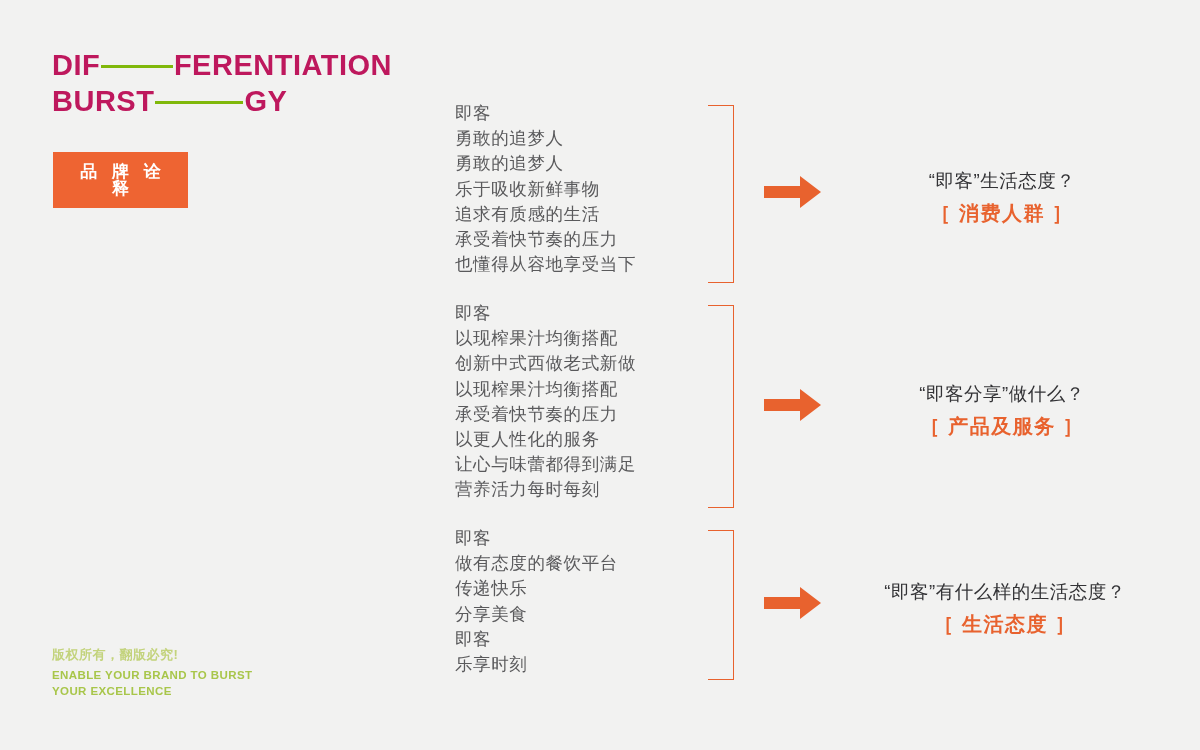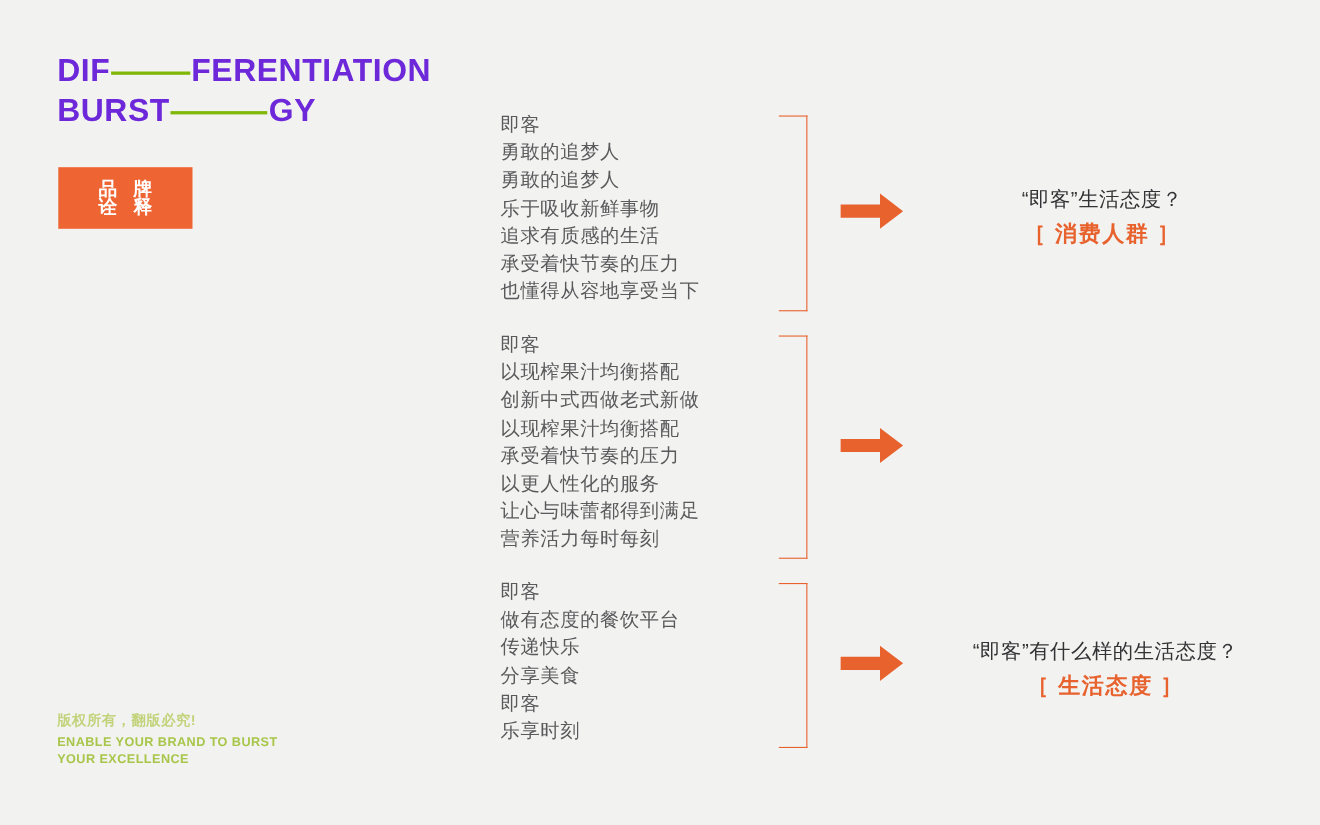--- a/index.html
+++ b/index.html
@@ -25,21 +25,21 @@
   
   .title-block {
     position: absolute;
     left: 52px;
     top: 48px;
     width: 340px;
   }
   .title-line {
     display: flex;
     align-items: center;
-    color: #6d28d9;
+    color: #be185d;
     font-size: 29px;
     font-weight: bold;
     letter-spacing: 0.5px;
     line-height: 34px;
     white-space: nowrap;
   }
   .title-line + .title-line { margin-top: 2px; }
   .title-word { display: inline-block; }
   .title-rule {
     display: inline-block;
@@ -58,21 +58,21 @@
     left: 53px;
     top: 152px;
     background: #ee6432;
     color: #ffffff;
     font-size: 17px;
     font-weight: bold;
     letter-spacing: 5px;
     padding: 11px 16px 11px 21px;
     line-height: 1;
     box-sizing: border-box;
-    width: 122px;
+    width: 135px;
     text-align: center;
   }
 
   
   .footer {
     position: absolute;
     left: 52px;
     top: 645px;
     line-height: 1.55;
   }
@@ -225,20 +225,24 @@
         <div>以更人性化的服务</div>
         <div>让心与味蕾都得到满足</div>
         <div>营养活力每时每刻</div>
       </div>
       <div class="bracket bracket-2"></div>
       <div class="arrow" style="top:87px;">
         <svg width="58" height="34" viewBox="0 0 58 34" aria-hidden="true">
           <path d="M0 11 L36 11 L36 1 L57 17 L36 33 L36 23 L0 23 Z" fill="#e8622e"></path>
         </svg>
       </div>
+      <div class="conclusion" style="top:79px;">
+        <div class="q-text">“即客分享”做什么？</div>
+        <div class="tag-text">［ 产品及服务 ］</div>
+      </div>
     </div>
   </div>
 
   <div class="row row-3">
     <div class="row-inner">
       <div class="lines">
         <div>即客</div>
         <div>做有态度的餐饮平台</div>
         <div>传递快乐</div>
         <div>分享美食</div>

